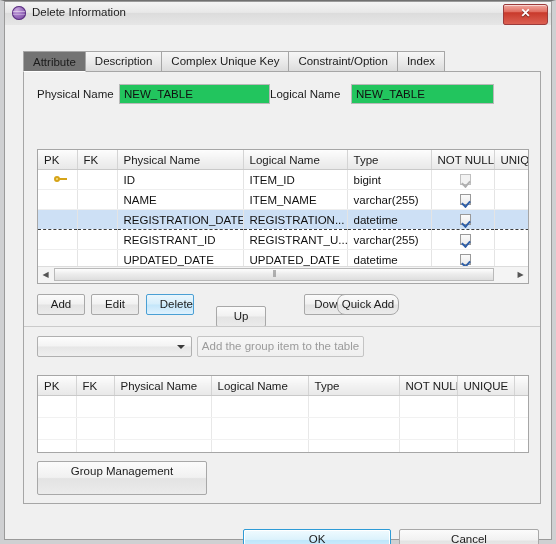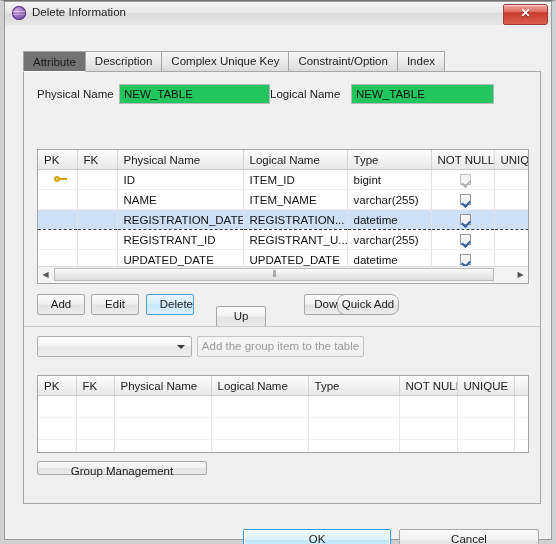--- a/index.html
+++ b/index.html
@@ -235,21 +235,21 @@
   table.grid2 th{
     height:19px;font-weight:normal;font-size:11.5px;color:#1b1b1b;
     text-align:left;padding:0 0 0 6px;
     background:linear-gradient(to bottom,#fdfdfd 0%,#f2f2f2 50%,#e8e8e8 100%);
     border-right:1px solid #d4d4d4;border-bottom:1px solid #c9c9c9;
     white-space:nowrap;overflow:hidden;
   }
   table.grid2 td{
     height:19px;border-right:1px solid #e8e8e8;border-bottom:1px solid #f1f1f1;
   }
-  .b-groupmgmt{left:13px;top:389px;width:170px;height:14px;}
+  .b-groupmgmt{left:13px;top:389px;width:170px;height:34px;}
   
   .b-ok{
     position:absolute;left:238px;top:504px;width:148px;height:23px;
   }
   .b-cancel{
     position:absolute;left:394px;top:504px;width:140px;height:23px;
   }
 </style>
 </head>
 <body>

